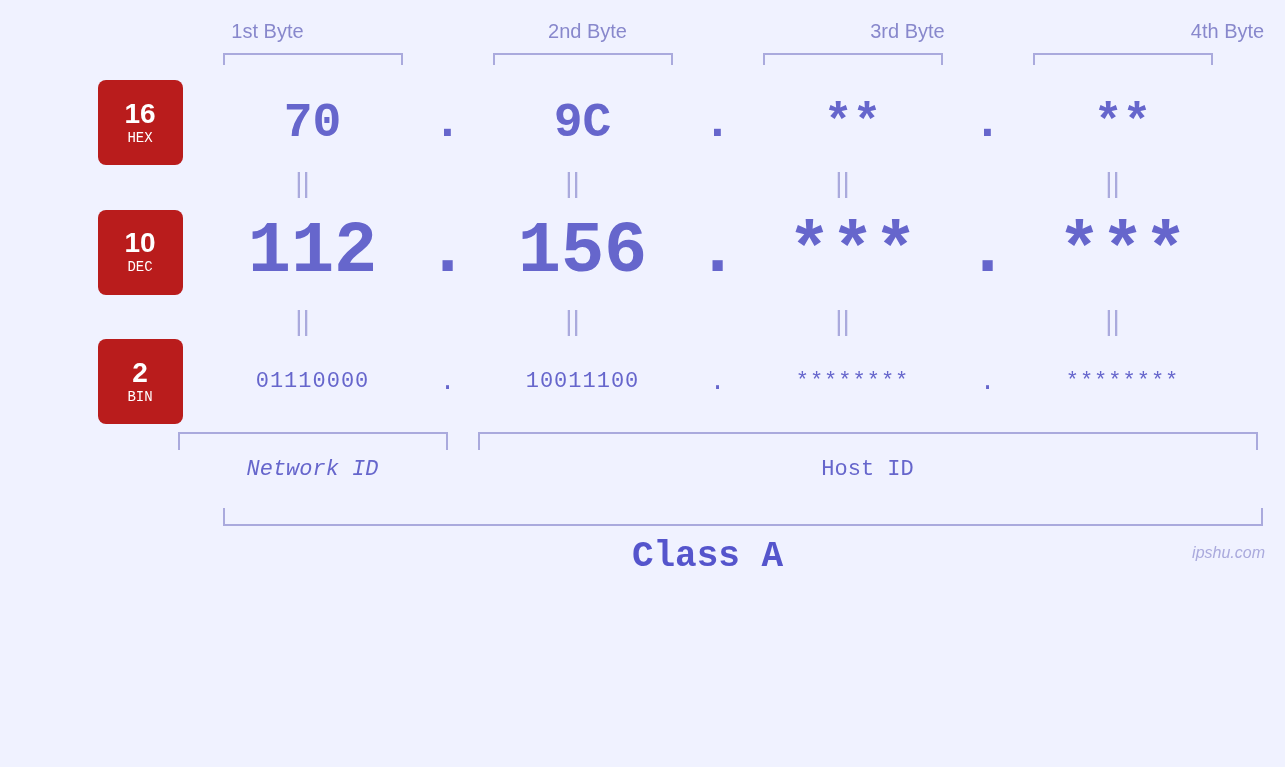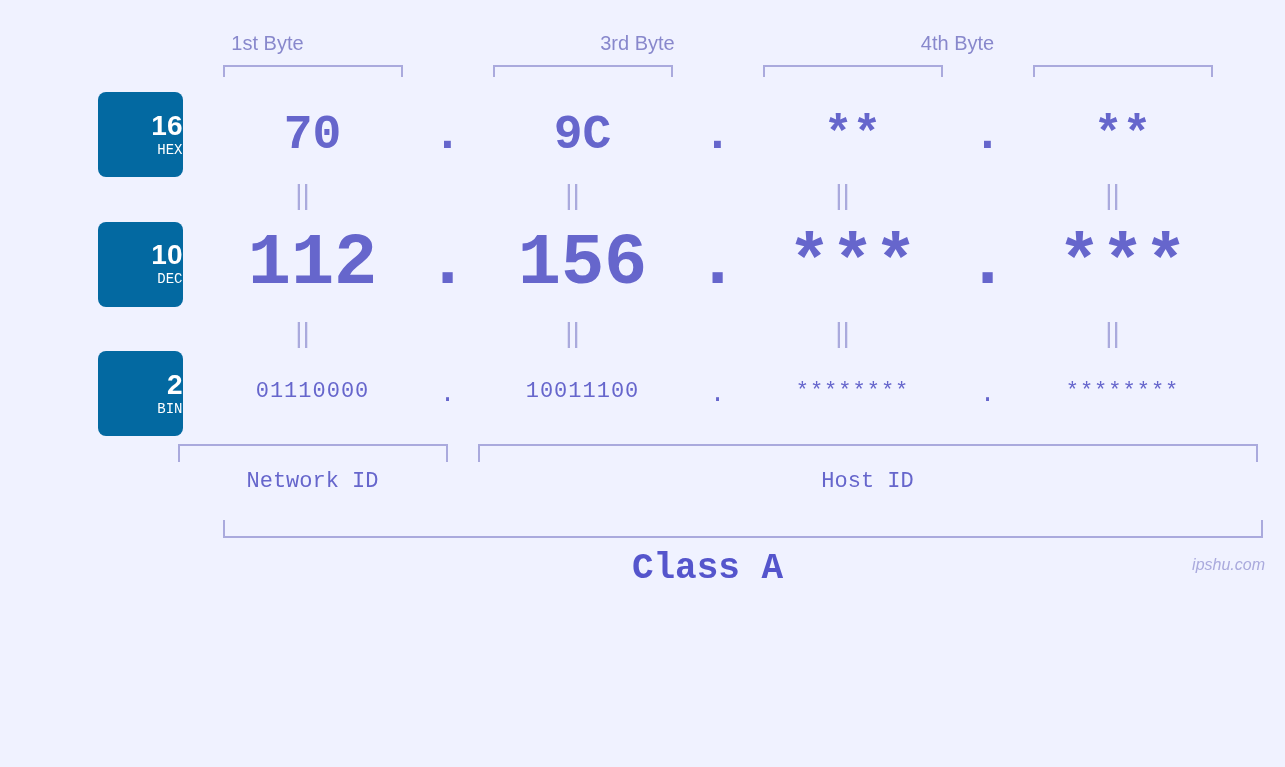--- a/index.html
+++ b/index.html
@@ -14,21 +14,20 @@
     }
 
     .main-container {
       width: 1285px;
       height: 577px;
       position: relative;
       display: flex;
       flex-direction: column;
       align-items: center;
       padding-top: 20px;
-      margin-top: 12px;
     }
 
     
     .header-row {
       display: flex;
       align-items: center;
       width: 1100px;
       margin-left: 130px;
       margin-bottom: 10px;
     }
@@ -49,25 +48,25 @@
     .data-row {
       display: flex;
       align-items: center;
       height: 90px;
       position: relative;
     }
 
     .base-badge {
       width: 85px;
       height: 85px;
-      background-color: #0369a1;
+      background-color: #b91c1c;
       border-radius: 8px;
       display: flex;
       flex-direction: column;
-      align-items: flex-end;
+      align-items: center;
       justify-content: center;
       margin-left: 45px;
       flex-shrink: 0;
     }
 
     .base-number {
       color: white;
       font-size: 28px;
       font-weight: bold;
       font-family: Arial, sans-serif;
@@ -76,21 +75,21 @@
 
     .base-label {
       color: white;
       font-size: 14px;
       font-family: Liberation Mono, monospace;
       margin-top: 2px;
     }
 
     .values-area {
       display: flex;
-      align-items: flex-start;
+      align-items: center;
       flex: 1;
       margin-left: 20px;
     }
 
     .byte-value {
       width: 220px;
       text-align: center;
       flex-shrink: 0;
       color: #6666cc;
     }
@@ -208,20 +207,21 @@
     }
   </style>
 </head>
 <body>
 
 <div class="main-container">
 
   <div class="header-row">
     <div class="byte-label">1st Byte</div>
     <div style="width:50px;flex-shrink:0;"></div>
+    <div class="byte-label">2nd Byte</div>
     <div style="width:50px;flex-shrink:0;"></div>
     <div class="byte-label">3rd Byte</div>
     <div style="width:50px;flex-shrink:0;"></div>
     <div class="byte-label">4th Byte</div>
   </div>
 
   <div class="top-brackets-row">
     <div style="width:20px;flex-shrink:0;"></div>
     <div class="top-bracket"></div>
     <div class="top-bracket-spacer"></div>
@@ -303,21 +303,21 @@
       <div class="byte-value bin-val">********</div>
     </div>
   </div>
 
   <div style="margin-left:130px; width:1100px; margin-top:8px; position:relative; height:80px;">
 
     <div style="position:absolute; left:20px; top:0; width:270px; height:18px; border-top:2px solid #aaaadd; border-left:2px solid #aaaadd; border-right:2px solid #aaaadd;"></div>
 
     <div style="position:absolute; left:320px; top:0; right:0px; height:18px; border-top:2px solid #aaaadd; border-left:2px solid #aaaadd; border-right:2px solid #aaaadd;"></div>
 
-    <div style="position:absolute; left:20px; top:25px; width:270px; text-align:center; color:#6666cc; font-size:22px; font-family:'Courier New',monospace;">Network ID</div>
+    <div style="position:absolute; left:20px; top:25px; width:270px; text-align:center; color:#6666cc; font-size:22px; font-family:'Courier New',monospace;font-style:italic;">Network ID</div>
 
     <div style="position:absolute; left:320px; top:25px; right:0px; text-align:center; color:#6666cc; font-size:22px; font-family:'Courier New',monospace;">Host ID</div>
   </div>
 
   <div style="margin-left:200px; width:1040px; height:20px; border-bottom:2px solid #aaaadd; border-left:2px solid #aaaadd; border-right:2px solid #aaaadd; margin-top:2px;"></div>
 
   <div class="class-row" style="font-family:'Courier New',monospace;">Class A</div>
 
   <div class="watermark">ipshu.com</div>
 

